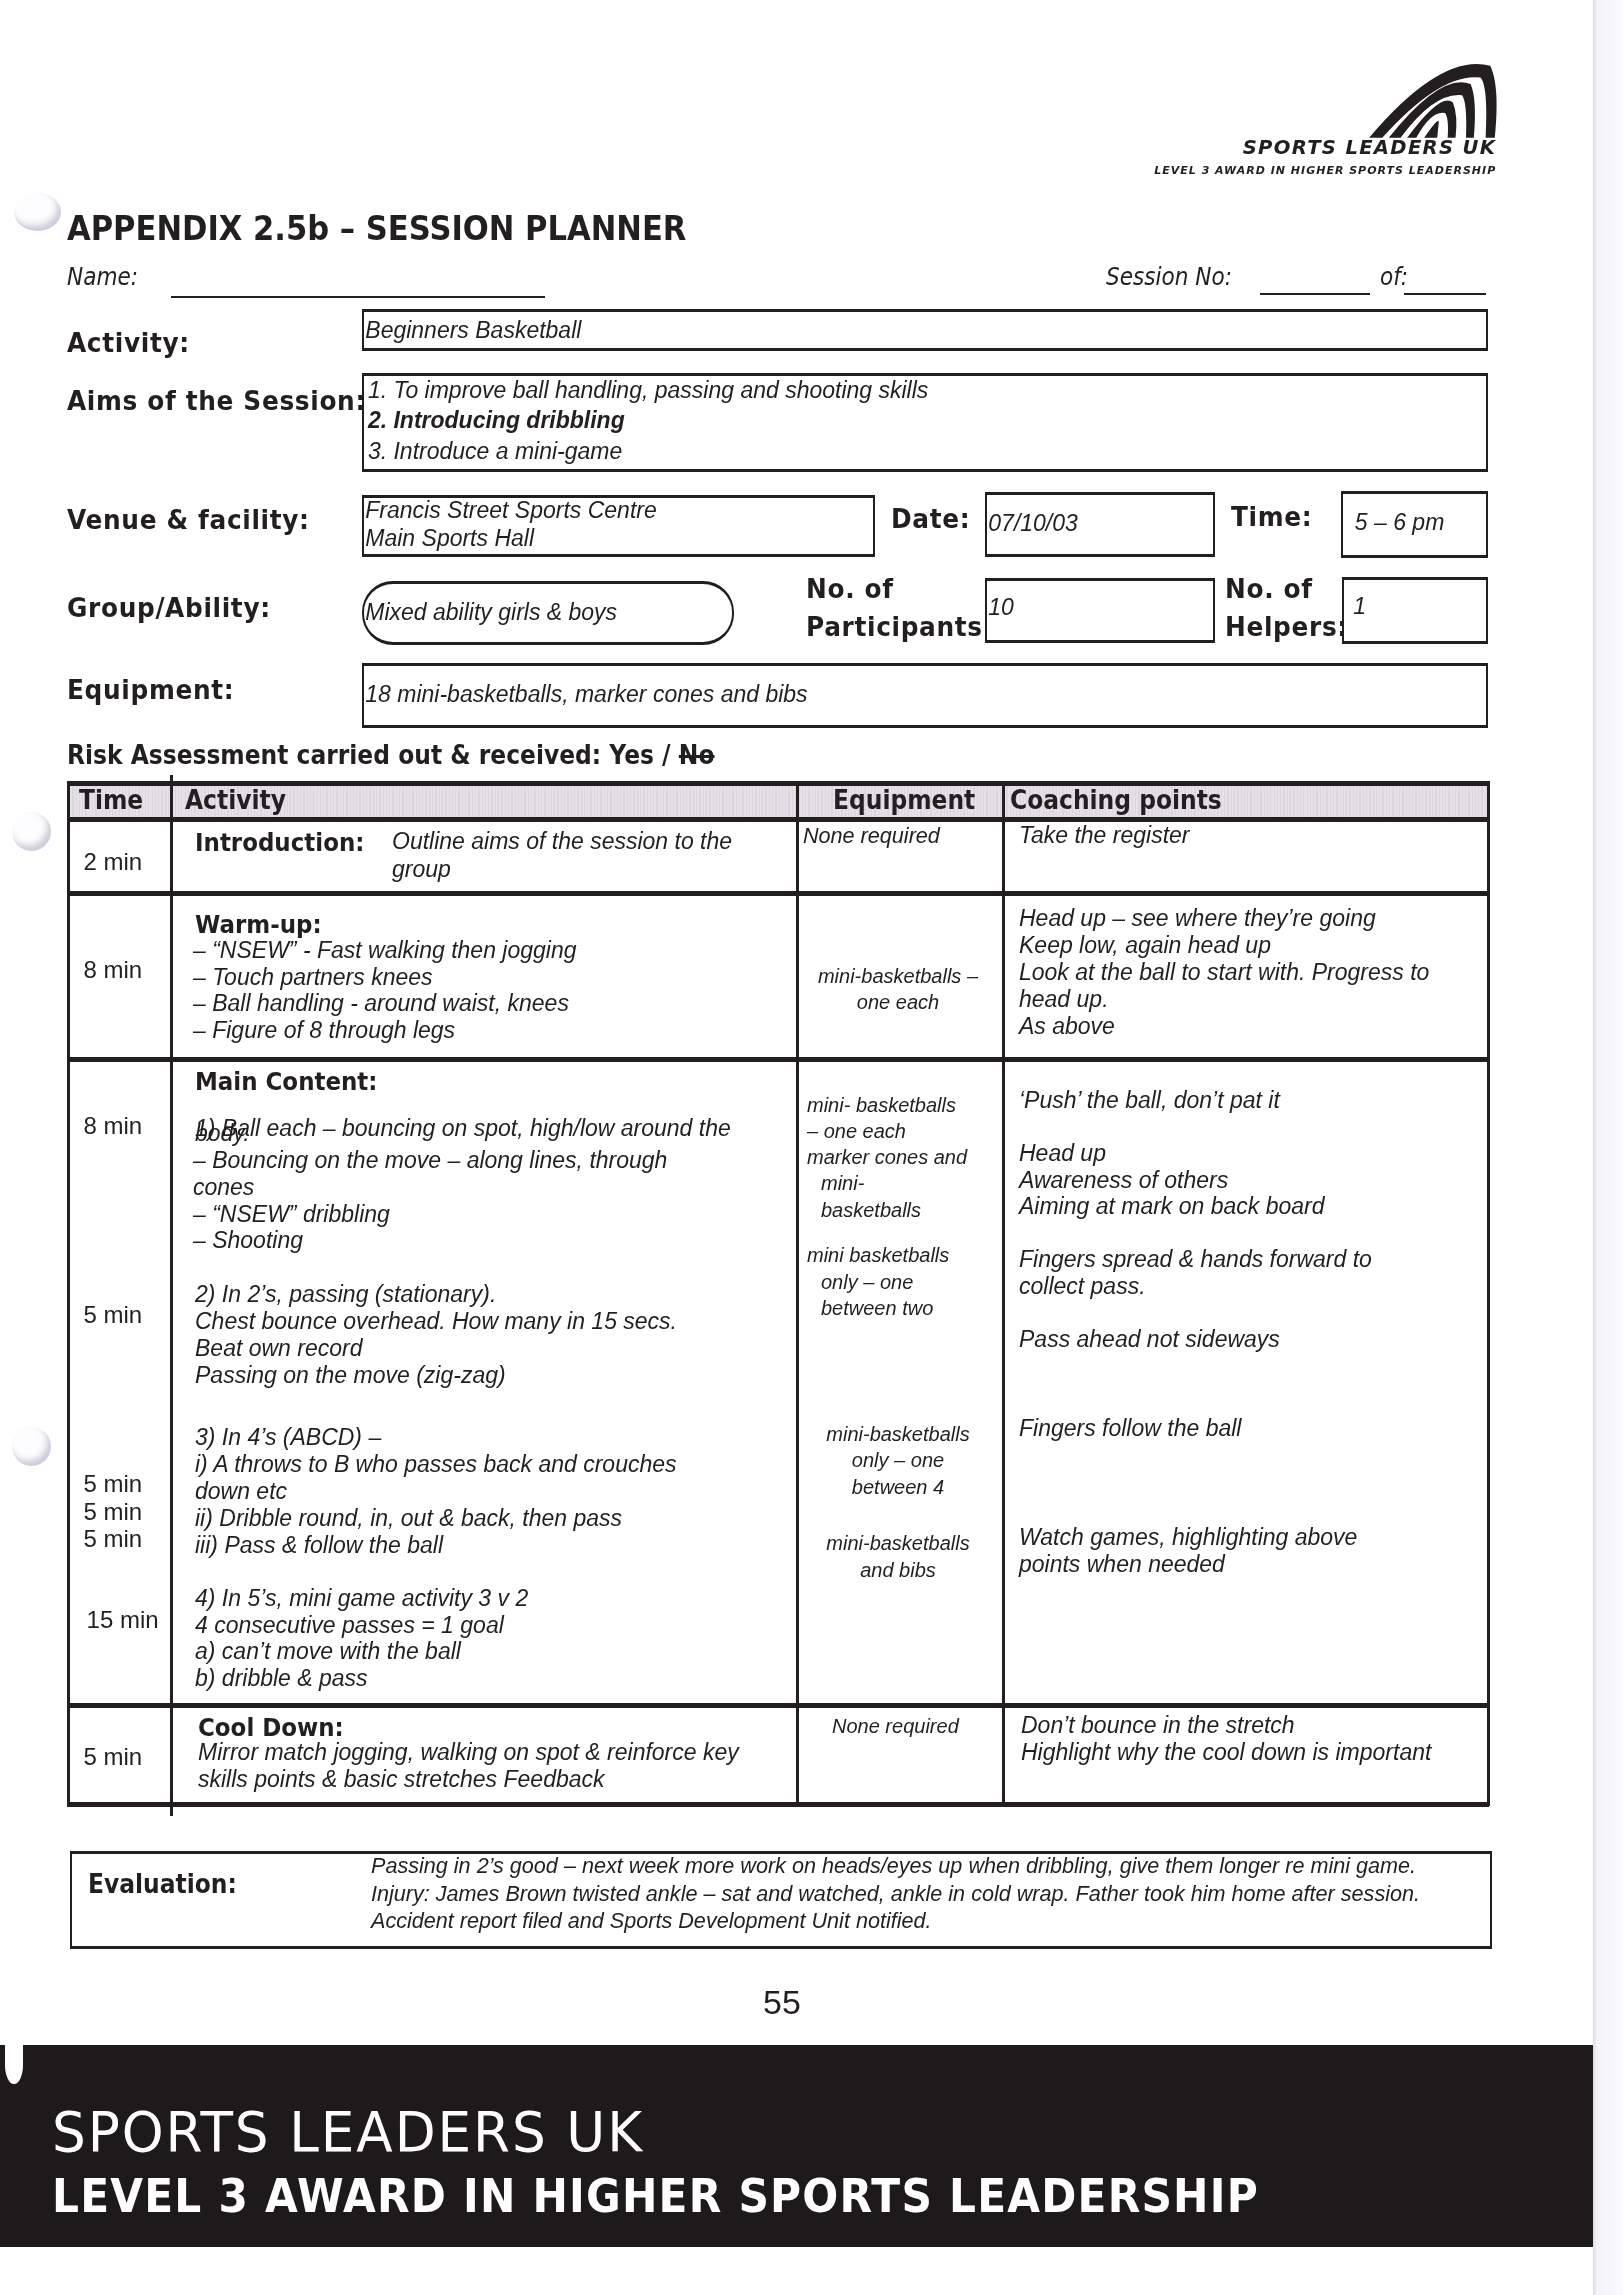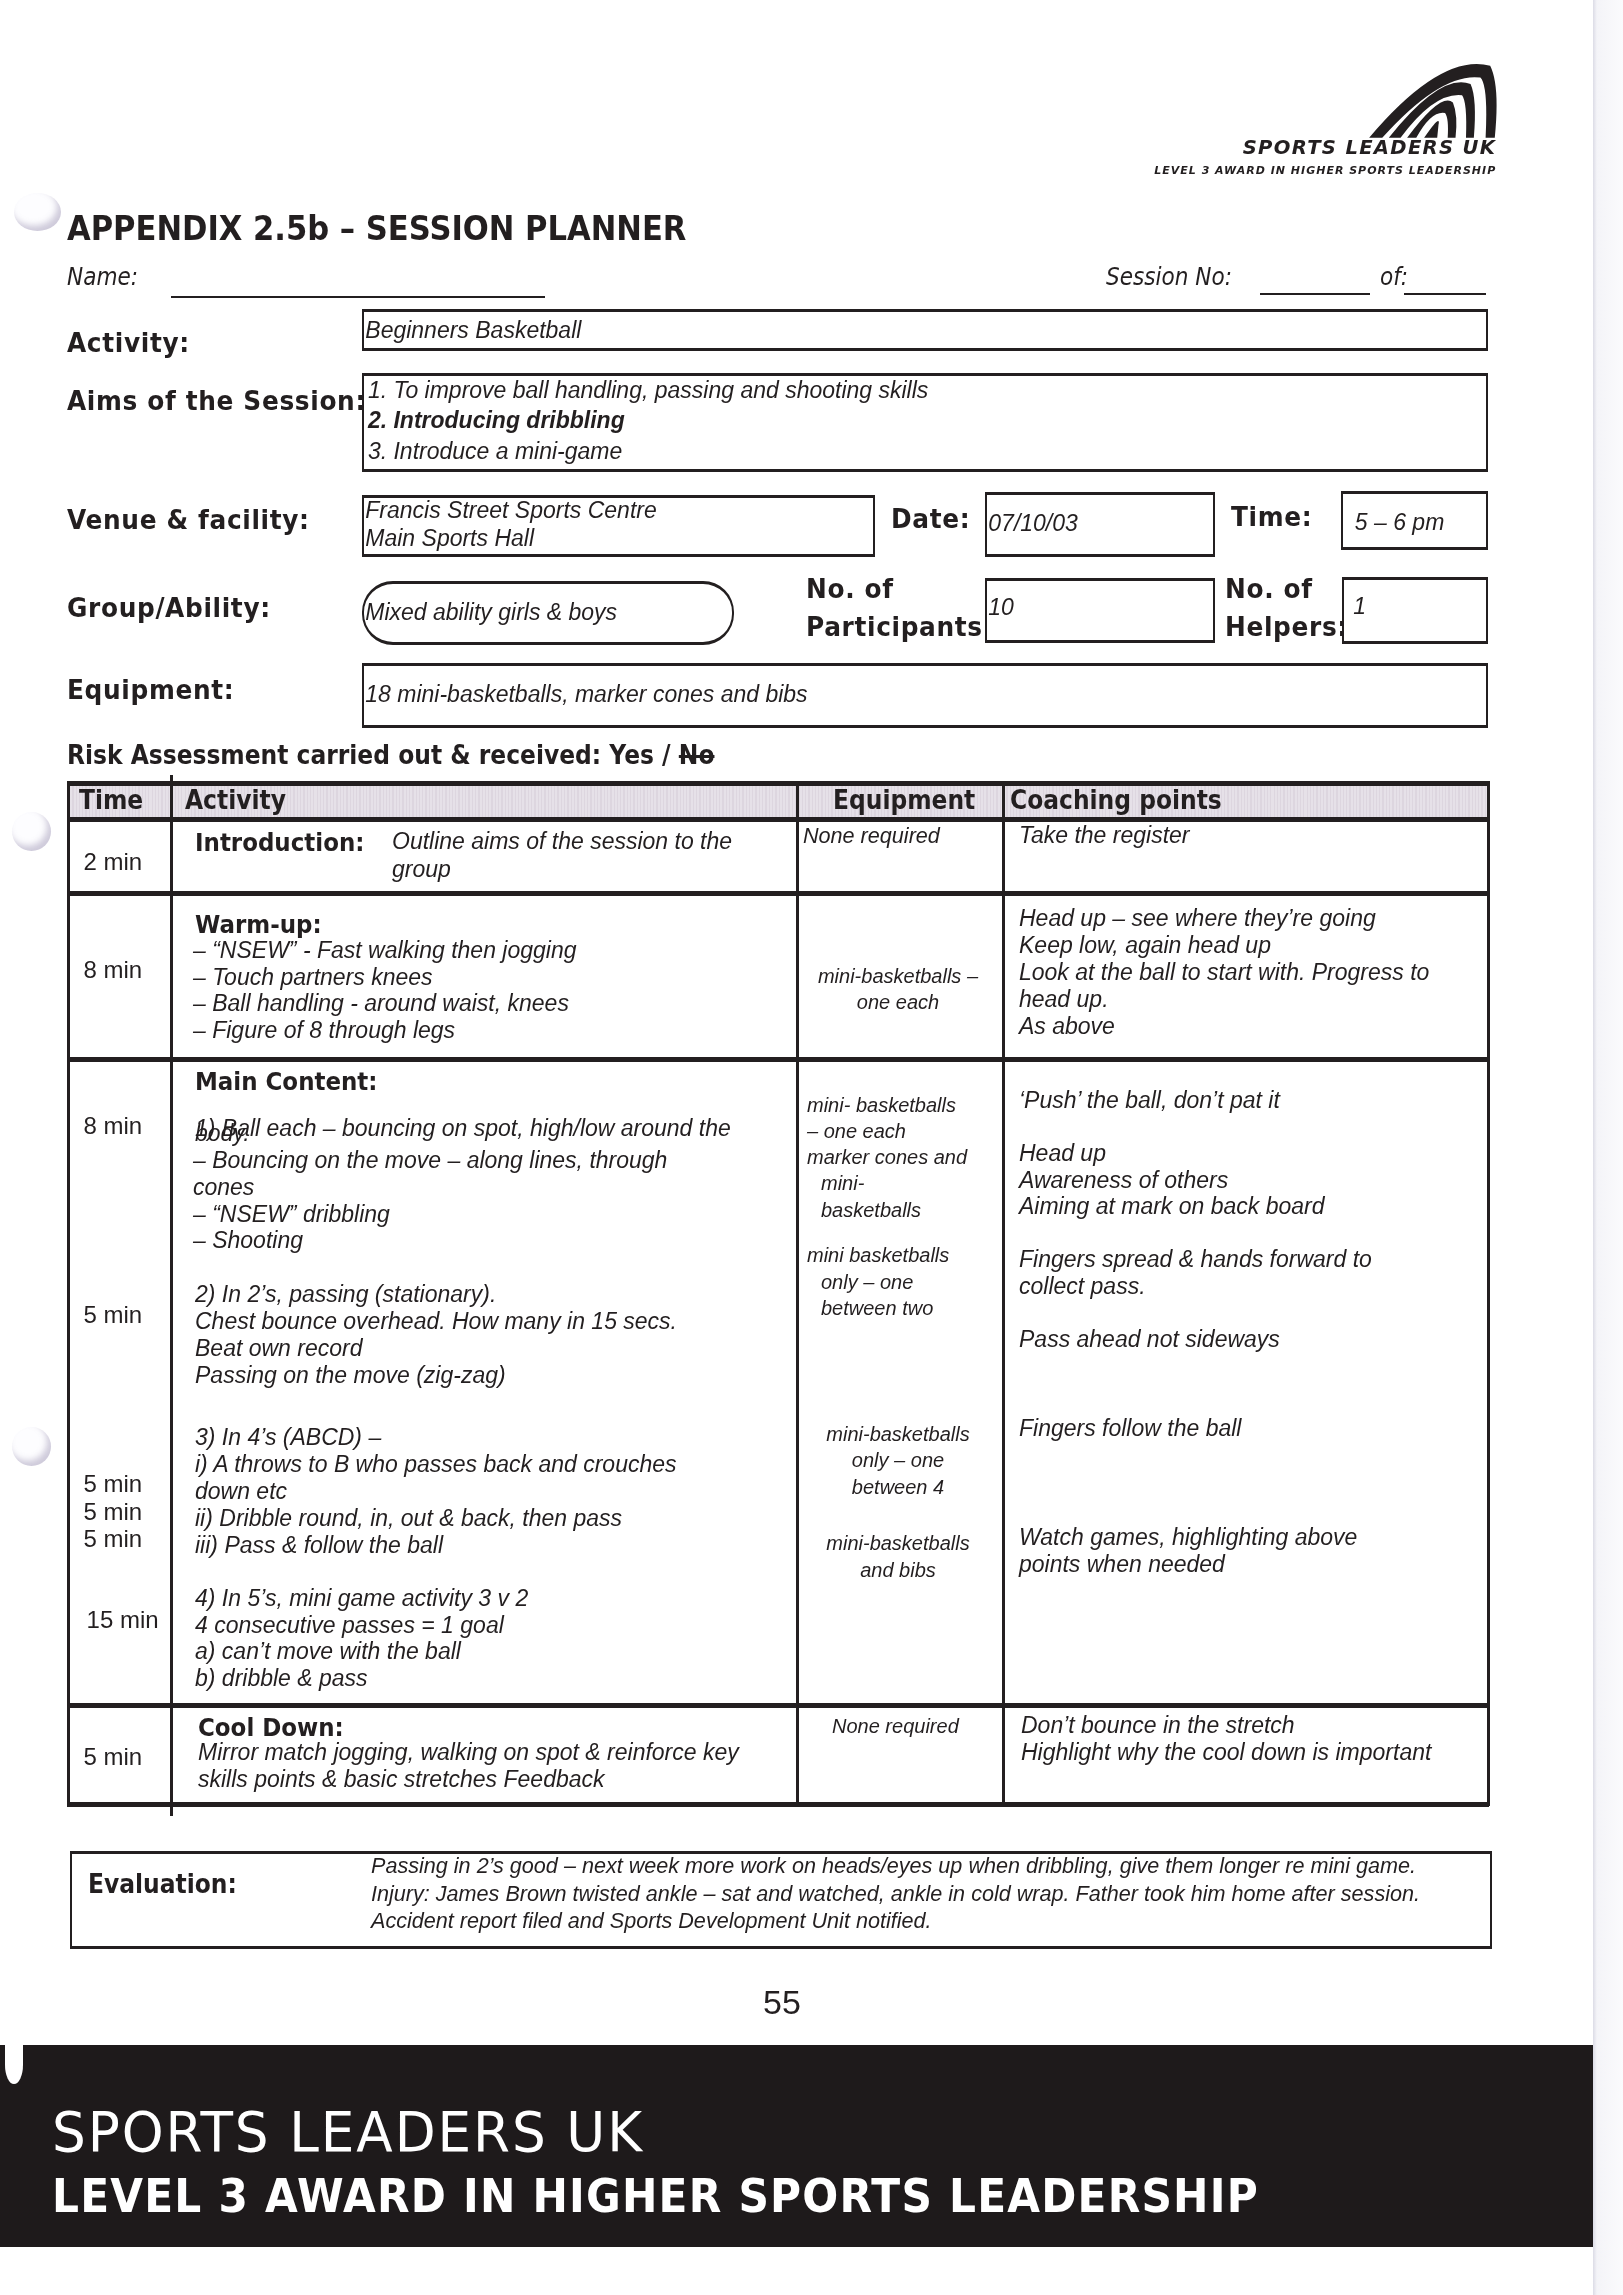--- a/index.html
+++ b/index.html
@@ -99,21 +99,21 @@
 <div class="bold-label" style="left:67px;top:504px;">Venue &amp; facility:</div>
 <div class="box" style="left:362px;top:495px;width:513px;height:62px;">
   <div class="box-text" style="left:1.3px;top:-2.6px;">Francis Street Sports Centre</div>
   <div class="box-text" style="left:1.3px;top:25px;">Main Sports Hall</div>
 </div>
 <div class="bold-label" style="left:891px;top:503px;">Date:</div>
 <div class="box" style="left:985px;top:492px;width:230px;height:65px;">
   <div class="box-text" style="left:1.3px;top:13px;">07/10/03</div>
 </div>
 <div class="bold-label" style="left:1231px;top:501px;">Time:</div>
-<div class="box" style="left:1341px;top:491px;width:147px;height:59px;">
+<div class="box" style="left:1341px;top:491px;width:147px;height:67px;">
   <div class="box-text" style="left:11.8px;top:13px;">5 – 6 pm</div>
 </div>
 
 <div class="bold-label" style="left:67px;top:592px;">Group/Ability:</div>
 <div class="box" style="left:362px;top:581px;width:372px;height:64px;border-radius:31px;">
   <div class="box-text" style="left:1.3px;top:13px;">Mixed ability girls &amp; boys</div>
 </div>
 <div class="bold-label" style="left:806px;top:573px;">No. of</div>
 <div class="bold-label" style="left:806px;top:611px;">Participants:</div>
 <div class="box" style="left:985px;top:578px;width:230px;height:65px;">

